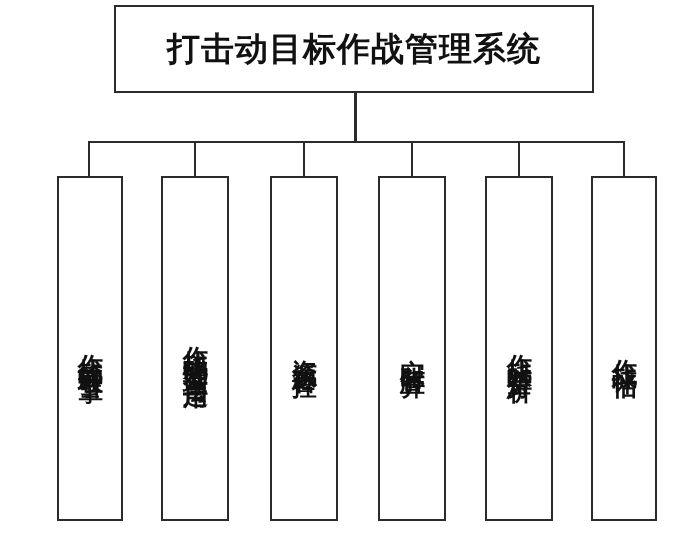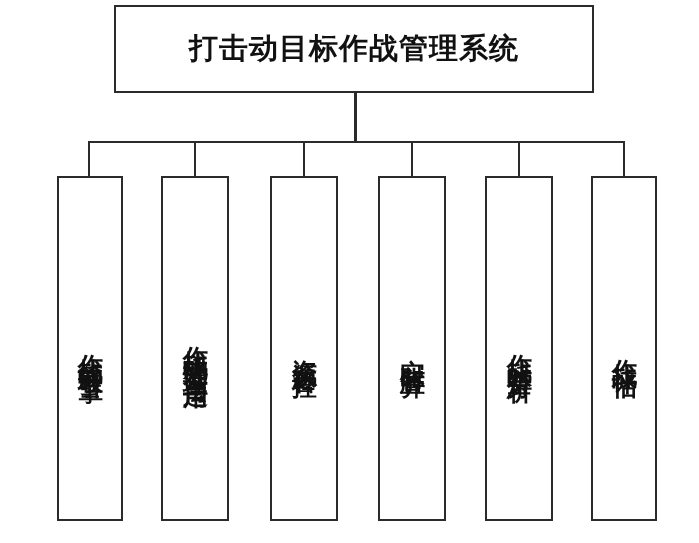--- a/index.html
+++ b/index.html
@@ -27,21 +27,21 @@
     z-index: 3;
   }
 
   .root-box {
     display: flex;
     align-items: center;
     justify-content: center;
   }
 
   .root-label {
-    font-size: 29px;
+    font-size: 33px;
     font-weight: bold;
     letter-spacing: 1px;
     color: #111111;
     line-height: 1.1;
     white-space: nowrap;
   }
 
   .leaf-box {
     display: flex;
     align-items: center;

